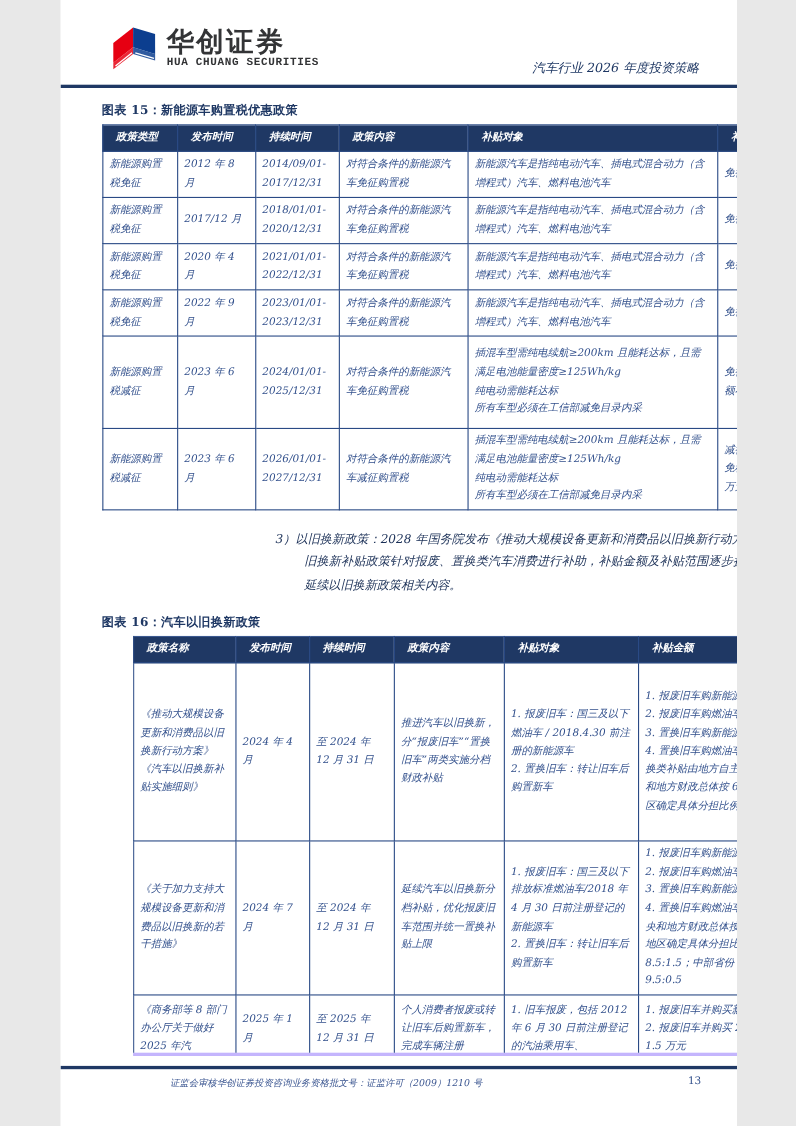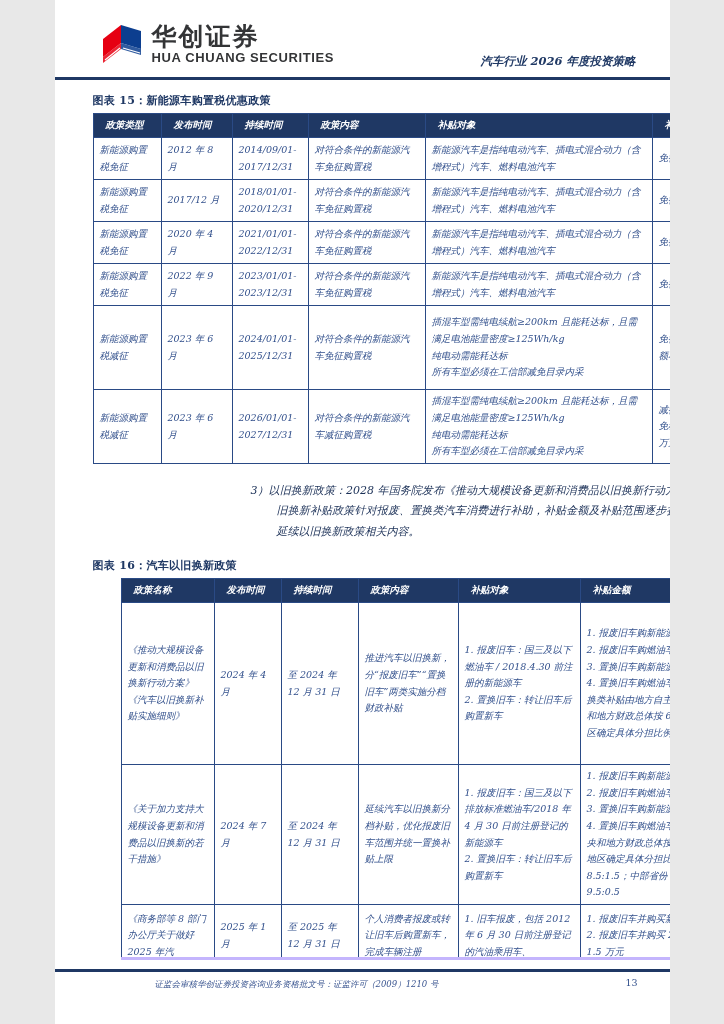--- a/index.html
+++ b/index.html
@@ -7,23 +7,23 @@
   .page {
     position:relative; width:615px; height:1024px; margin:0 auto;
     background:#ffffff; overflow:hidden;
     font-family:"DejaVu Serif","Liberation Serif",serif;
   }
   
   .logo { position:absolute; left:45px; top:22px; display:flex; align-items:center; }
   .logo-mark { width:44px; height:44px; margin-right:8px; }
   .logo-cn { font-size:25px; font-weight:bold; color:#333436; letter-spacing:2px;
              font-family:"Liberation Sans",sans-serif; line-height:1.05; }
-  .logo-en { font-size:13px; font-weight:bold; color:#333436; letter-spacing:0.6px;
-             font-family:Liberation Sans, sans-serif; }
-  .report-title { position:absolute; right:34px; top:54px; font-size:11.5px; font-weight:bold;
+  .logo-en { font-size:10px; font-weight:bold; color:#333436; letter-spacing:0.6px;
+             font-family:Liberation Mono, monospace; }
+  .report-title { position:absolute; right:34px; top:54px; font-size:11.5px; font-weight:normal;
                   font-style:italic; color:#1f3864;margin-left:13px; }
   .header-rule { position:absolute; left:0; top:77px; width:724px; height:2.5px; background:#1f3864; }
   
   .content { position:absolute; left:38px; top:93px; width:650px; }
   .fig-title { font-size:11px; font-weight:bold; color:#1f3864; margin-bottom:5px; letter-spacing:0.3px; }
   table.policy { width:650px; border-collapse:collapse; table-layout:fixed; }
   table.policy th, table.policy td {
     border:1px solid #2a4a85; font-size:9.5px; line-height:1.75;
     padding:3px 6px; vertical-align:middle; text-align:left;
     word-wrap:break-word; white-space:pre-line; font-style:italic;

